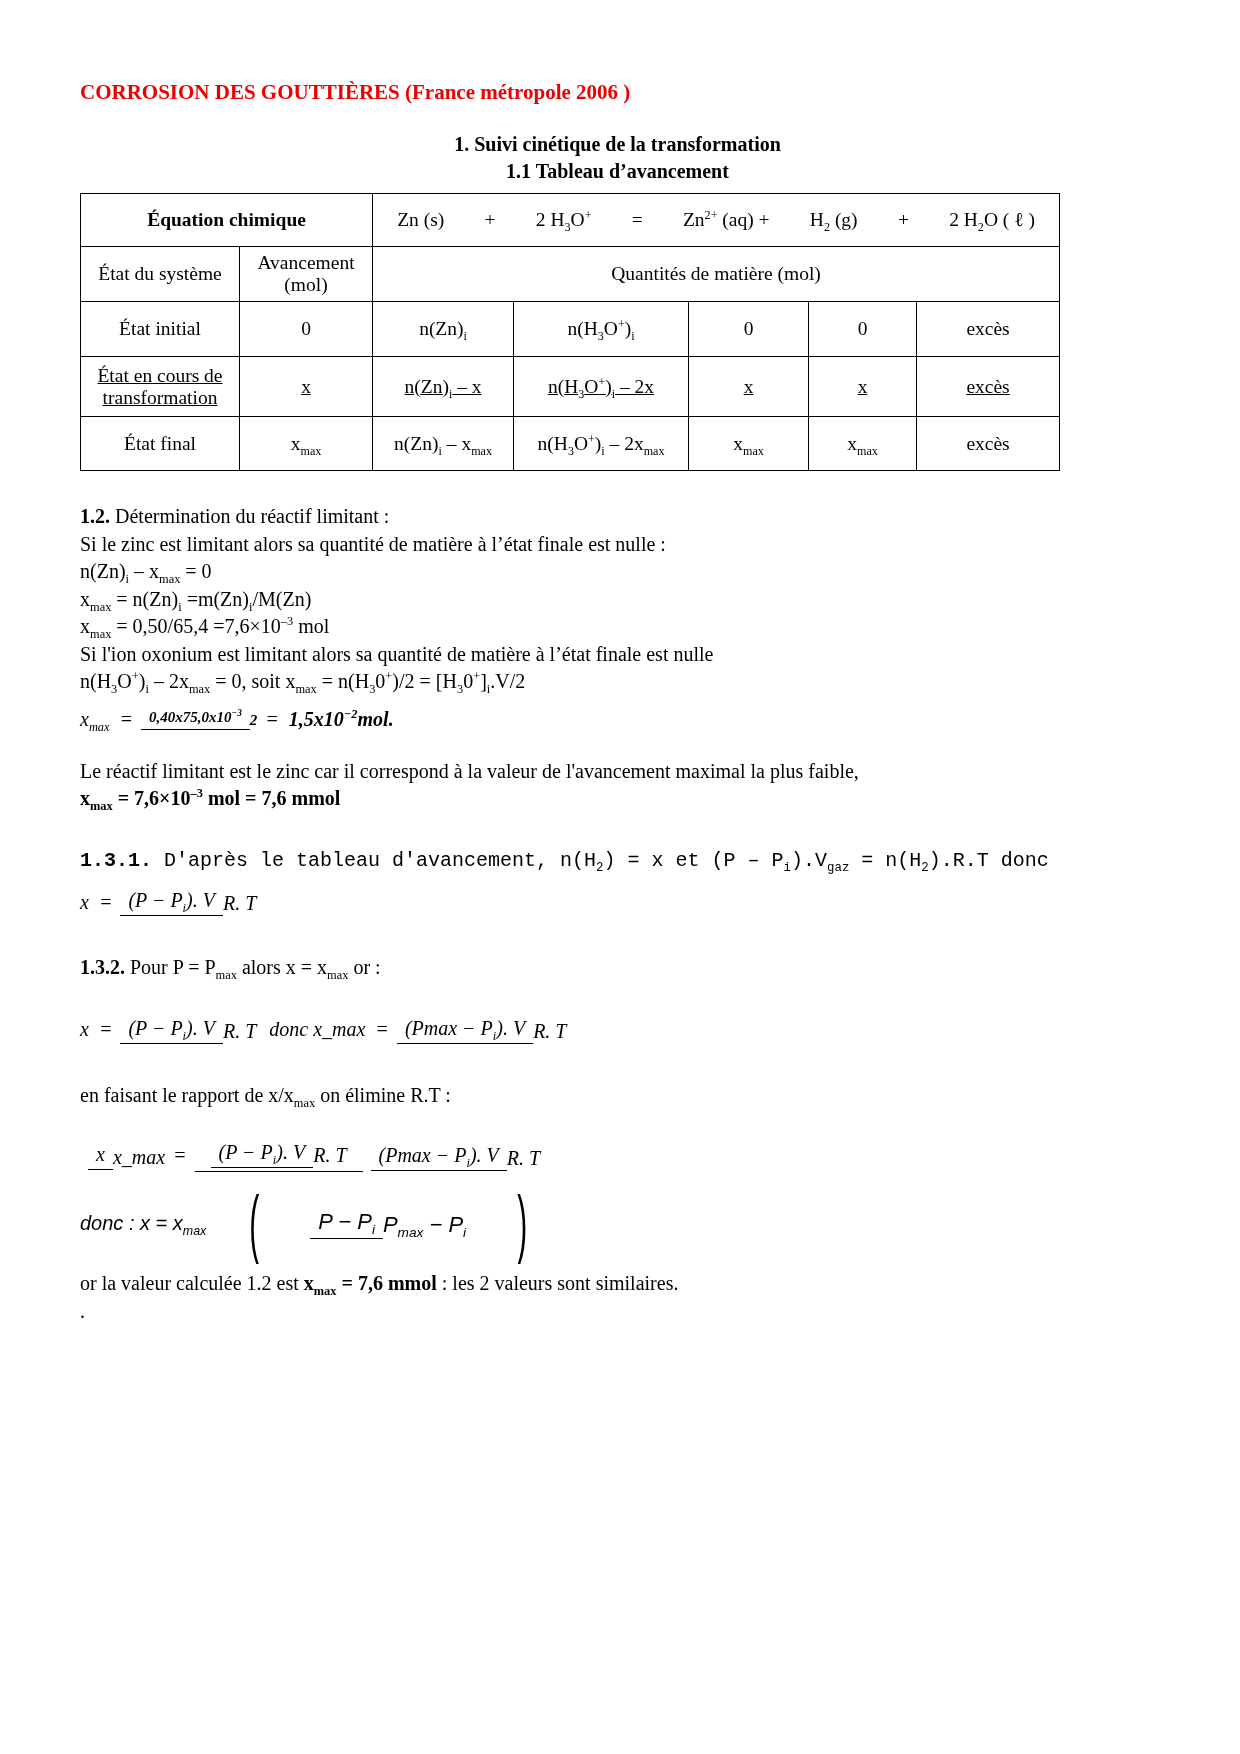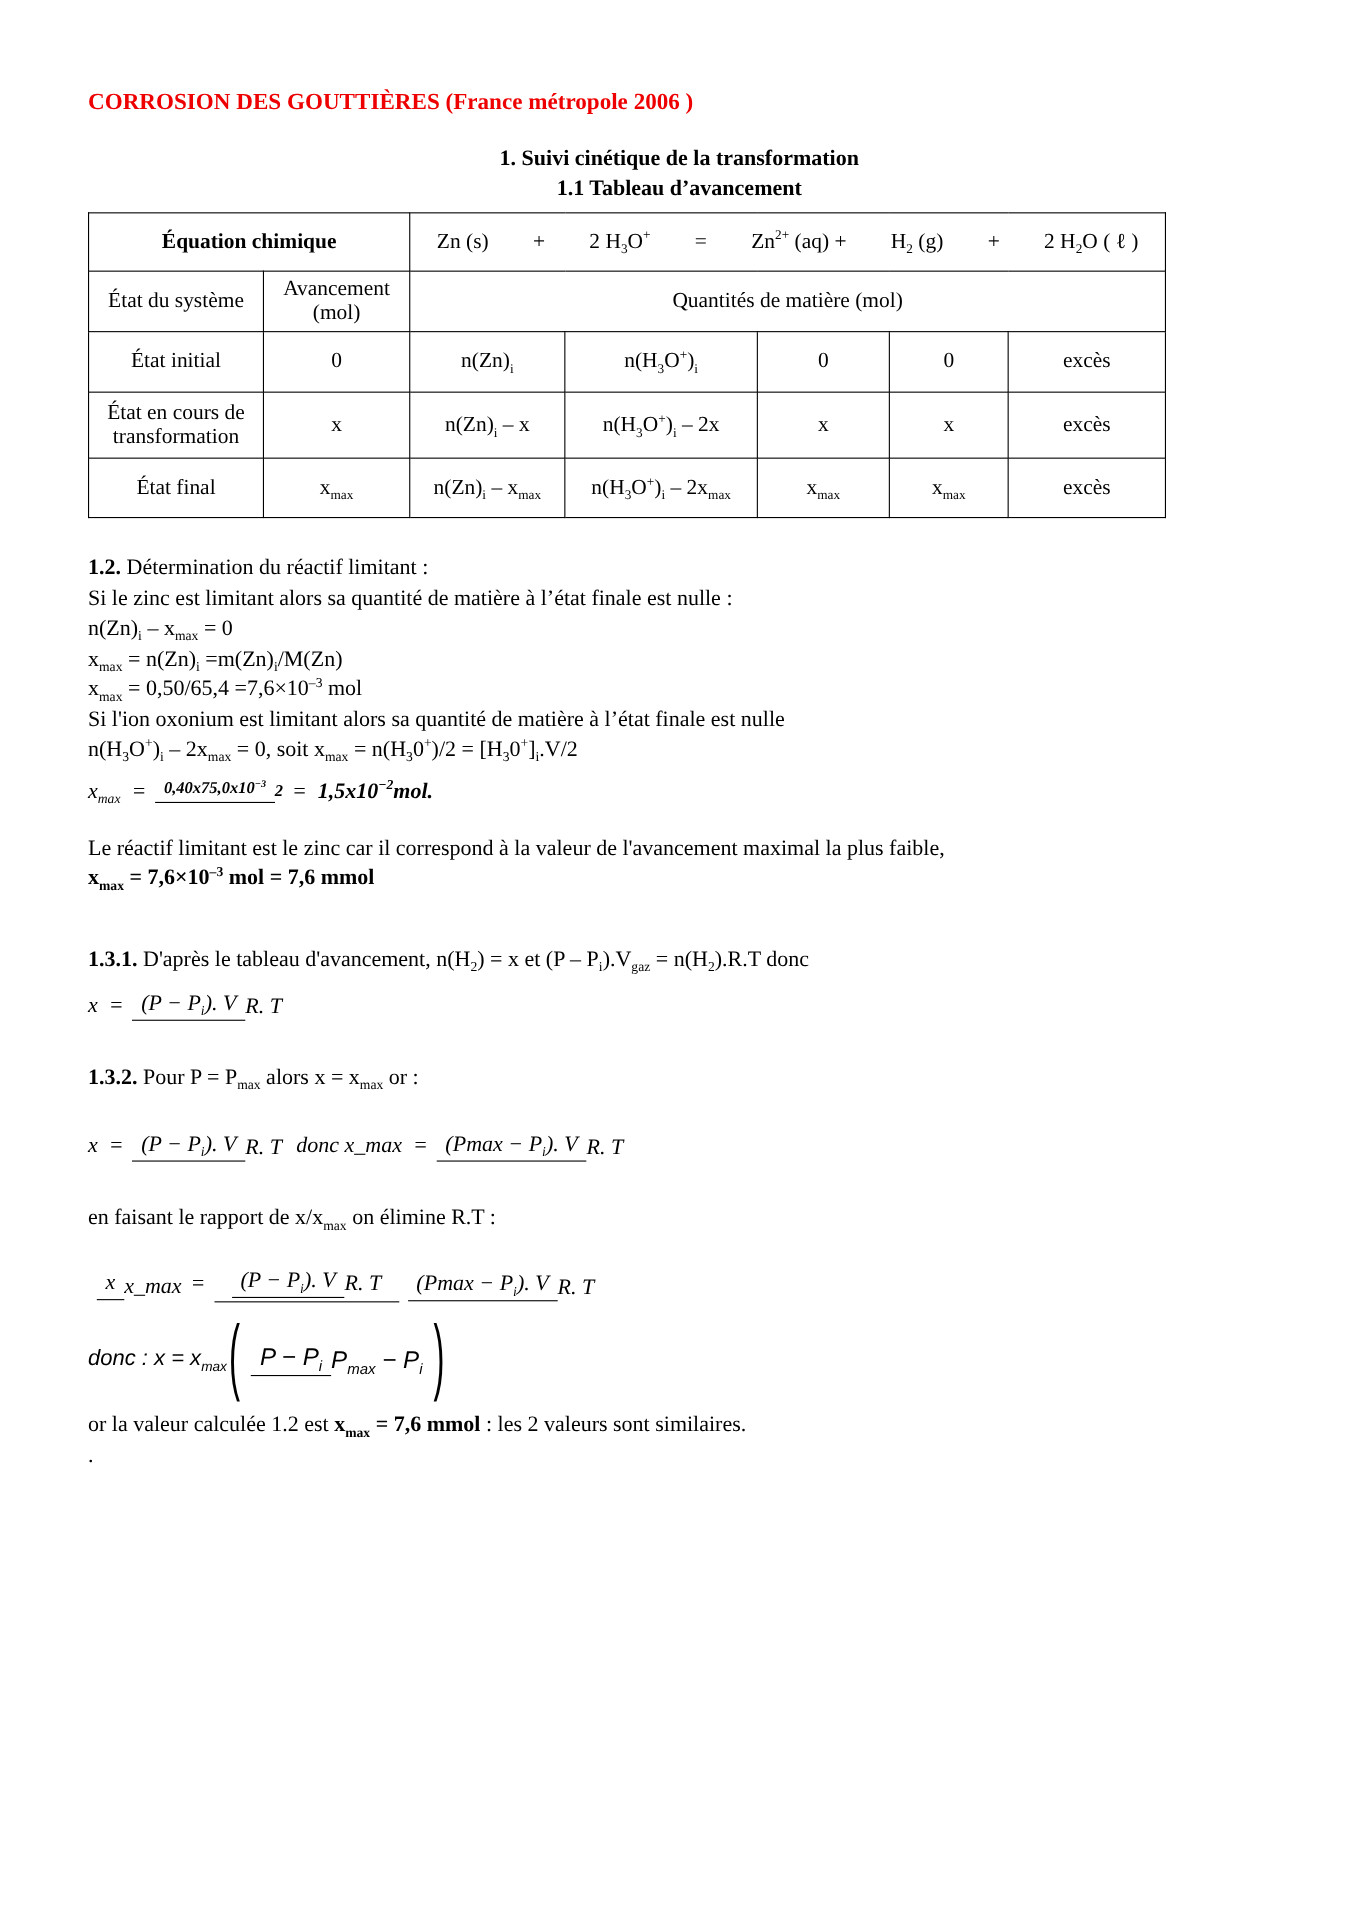--- a/index.html
+++ b/index.html
@@ -20,21 +20,21 @@
   table.avancement{border-collapse:collapse;table-layout:fixed;width:979px;margin:4px 0 32px 0;border-radius:17px;}
   table.avancement td{
     border:1.8px solid #000;
     text-align:center;vertical-align:middle;
     padding:2px 4px;box-sizing:border-box;
     font-size:19.5px;
   }
   td.eq-label{font-size:25px;font-weight:bold;text-align:left;padding-left:8px;}
   td.lbl{text-align:left;padding-left:8px;}
   .eq-row{display:flex;justify-content:space-around;align-items:center;width:100%;}
-  .r1{height:53px;} .r2{height:55px;} .r3{height:55px;} .r4{height:60px;} .r5{height:54px;}
+  .r1{height:53px;} .r2{height:55px;} .r3{height:55px;} .r4{height:60px;text-decoration:underline;} .r5{height:54px;}
 
   .line{line-height:27.5px;margin:0;}
   .gap-top{margin-top:27px;}
 
   .math{
     font-style:italic;font-size:20px;
     display:flex;align-items:center;
   }
   .math .tok{white-space:pre;}
   .frac{display:inline-flex;align-items:center;vertical-align:middle;text-align:center;margin:0 8px;}
@@ -44,30 +44,30 @@
   .small-num{font-size:15px;font-weight:bold;}
 
   .f1{margin:12px 0 20px 0;}
   .f131{margin:14px 0 0 0;}
   .f132{margin:34px 0 0 0;}
   .fratio{margin:30px 0 0 0;}
   .fdonc{
     margin:34px 0 0 0;
     font-family:"Liberation Sans",sans-serif;
     font-style:italic;font-size:20px;
-    display:flex;align-items:center;
+    display:flex;align-items:center;gap:41px;
   }
   .fdonc .frac{font-size:22px;font-style:italic;}
   .paren{
     display:inline-block;
     font-size:30px;font-style:normal;
     transform:scaleY(2.55);
     margin:0 2px;
   }
-  .mt32{margin-top:46px;}
+  .mt32{margin-top:34px;font-family:Liberation Mono, monospace;}
   .mt36{margin-top:38px;}
   .mt28{margin-top:30px;}
 </style>
 </head>
 <body>
 
 <div class="page">
 
   <p class="title">CORROSION DES GOUTTIÈRES (France métropole 2006 )</p>
 

